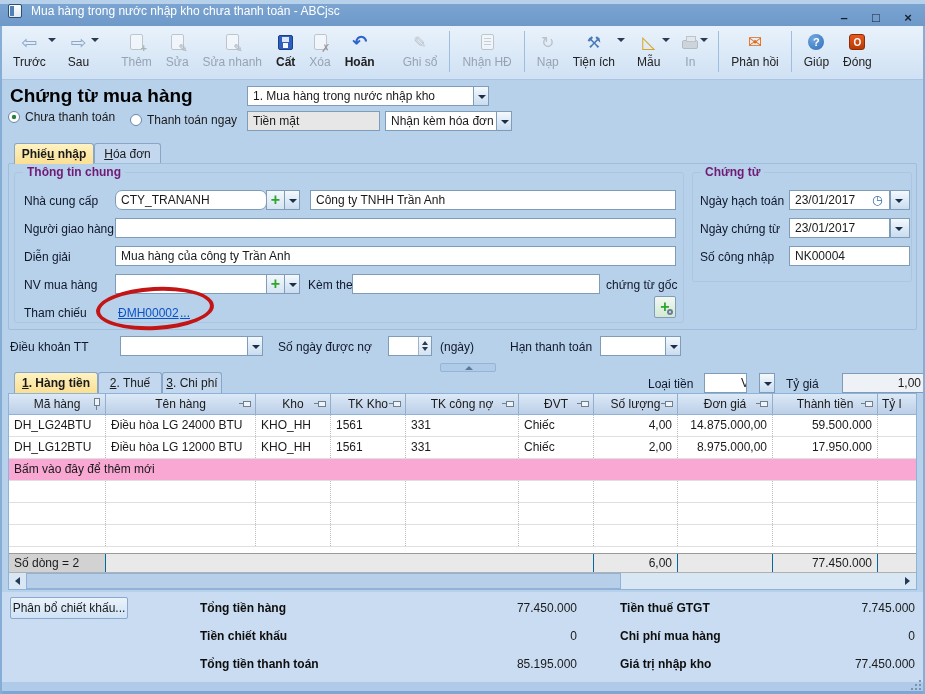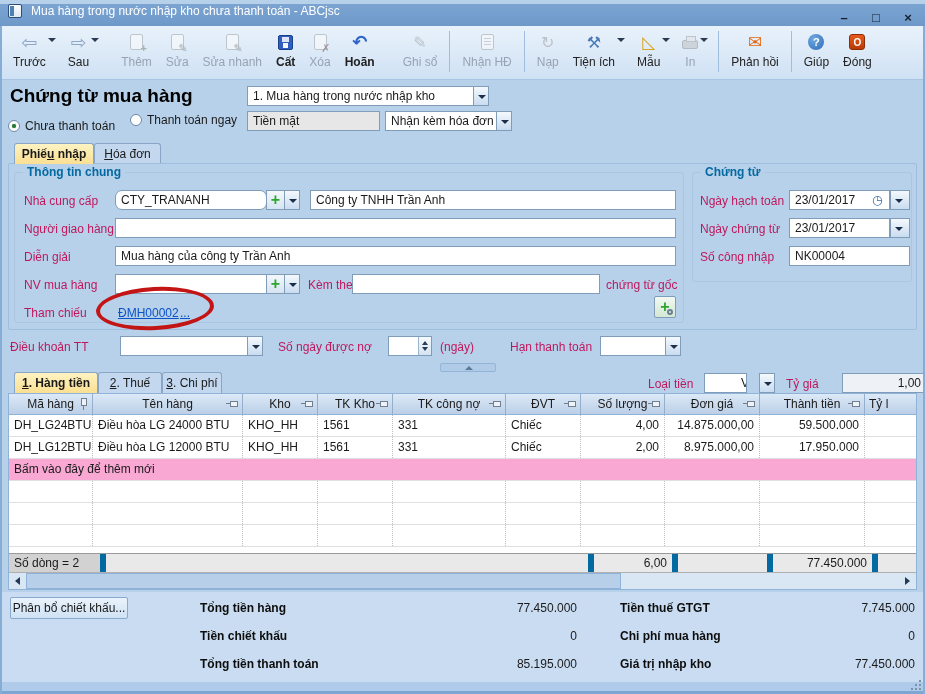--- a/index.html
+++ b/index.html
@@ -68,34 +68,34 @@
   .drp { position:absolute; width:16px; height:20px; background:linear-gradient(#f4f9fd,#c9dcf0);
          border:1px solid #7f9db9; }
   .drp::after { content:""; position:absolute; left:4px; top:8px; width:0; height:0;
         border-left:4px solid transparent; border-right:4px solid transparent; border-top:4px solid #1c2f4a; }
   .plusbtn { position:absolute; width:19px; height:20px; background:linear-gradient(#f4f8fc,#d6e4f2);
          border:1px solid #7f9db9; color:#2ea52e; font-weight:bold; font-size:16px; line-height:17px; text-align:center; }
   .radio { position:absolute; display:flex; align-items:center; gap:5px; }
   .rdot { width:12px; height:12px; border-radius:50%; background:#fff; border:1px solid #6e87a8; position:relative; }
   .radio.sel .rdot::after { content:""; position:absolute; left:3px; top:3px; width:4px; height:4px;
          border-radius:50%; background:#2a7a3a; box-shadow:0 0 1px #2a7a3a; }
-  .lbl { position:absolute; font-size:12px; color:#be185d; white-space:nowrap; }
+  .lbl { position:absolute; font-size:12px; color:#0f172a; white-space:nowrap; }
 
   
   .tab { position:absolute; height:21px; border:1px solid #8aa6c6; border-bottom:none;
          border-radius:3px 3px 0 0; display:flex; align-items:center; justify-content:center;
          font-size:12px; background:#c3d8ee; }
   .tab.act { background:linear-gradient(#fef3c2,#fbdf92); font-weight:bold; z-index:3; }
   .accel { text-decoration:underline; }
 
   
   .panel { position:absolute; border:1px solid #9fbddd; border-radius:2px; background:transparent; }
   .gbox { position:absolute; border:1px solid #aac6e2; border-radius:3px; }
   .gbox .legend { position:absolute; left:8px; top:-8px; padding:0 4px; background:#b7d1ea;
-                  font-weight:bold; color:#0369a1; font-size:12px; white-space:nowrap; }
+                  font-weight:bold; color:#701a75; font-size:12px; white-space:nowrap; }
   .link { font-size:12px; color:#0a52c8; text-decoration:underline; white-space:nowrap; }
   .redcircle { position:absolute; left:96px; top:287px; width:118px; height:43px;
                border:4px solid #c31515; border-radius:50%; transform:rotate(-3deg); z-index:5; }
   .clockico { position:absolute; font-size:12px; color:#3a6ea8; line-height:1; }
   .clockico::before { content:"◷"; }
   .addsearch { position:absolute; width:22px; height:22px; background:linear-gradient(#f2f8f2,#d4e8d4);
                border:1px solid #7f9db9; border-radius:2px; color:#2ea52e; font-weight:bold;
                font-size:16px; line-height:19px; text-align:center; }
   .addsearch i { position:absolute; right:2px; bottom:2px; width:6px; height:6px;
                border:2px solid #6a7f94; border-radius:50%; }
@@ -122,26 +122,26 @@
          border:1px solid #6f7f90; }
   .pin::after { content:""; position:absolute; left:-5px; top:1px; width:4px; height:1px; background:#6f7f90; }
   .pin.v { right:5px; top:4px; width:6px; height:8px; }
   .pin.v::after { left:1px; top:auto; bottom:-5px; width:1px; height:4px; }
   .gbody { flex:none; }
   .gr { display:flex; height:22px; border-bottom:1px solid #e0e0e0; background:#fff; }
   .gr.hint { background:#f9a8d4; }
   .gc { border-right:1px dotted #bdbdbd; padding:0 5px; line-height:21px; font-size:12px;
         overflow:hidden; white-space:nowrap; }
   .gc.num { text-align:right; }
-  .c0{width:84px} .c1{width:150px} .c2{width:75px} .c3{width:75px} .c4{width:113px}
+  .c0{width:97px} .c1{width:150px} .c2{width:75px} .c3{width:75px} .c4{width:113px}
   .c5{width:75px} .c6{width:84px} .c7{width:95px} .c8{width:105px} .c9{flex:1; border-right:none;}
   .chint { flex:1; padding:0 5px; line-height:21px; font-size:12px; }
   .gsum { display:flex; height:20px; background:#e9e9e9; border-top:1px solid #9a9a9a;
           border-bottom:1px solid #b0b0b0; flex:none; font-size:12px; margin-top:auto; }
-  .sc { border-right:6px solid #0369a1; padding:0 5px; line-height:19px; overflow:hidden; white-space:nowrap; }
+  .sc { border-right:1px solid #0369a1; padding:0 5px; line-height:19px; overflow:hidden; white-space:nowrap; }
   .sc.lab { width:97px; background:#d2d2d2; }
   .sc.mid { width:488px; }
   .sc.q { width:84px; text-align:right; }
   .sc.e7 { width:95px; }
   .sc.amt { width:105px; text-align:right; }
   .sc.end { flex:1; border-right:none; }
   .hscroll { height:16px; background:#d9e6f4; position:relative; flex:none; }
   .sarrow { position:absolute; top:0; width:17px; height:16px; }
   .sarrow.l { left:0; }  .sarrow.r { right:0; }
   .sarrow.l::after { content:""; position:absolute; left:6px; top:4px;
@@ -300,21 +300,21 @@
           <span class="cls">O</span>
         </span>
       <span class="lb">Đóng</span>
     </div>
   </div>
 
   <div class="pagetitle">Chứng từ mua hàng</div>
   <div class="fld" style="left:247px; top:86px; width:227px;">1. Mua hàng trong nước nhập kho</div>
   <div class="drp" style="left:473px; top:86px;"></div>
 
-  <div class="radio sel" style="left:8px; top:119px;">
+  <div class="radio sel" style="left:8px; top:110px;">
     <span class="rdot"></span>
     <span>Chưa thanh toán</span>
   </div>
   <div class="radio" style="left:130px; top:113px;">
     <span class="rdot"></span>
     <span>Thanh toán ngay</span>
   </div>
   <div class="fld dis" style="left:247px; top:111px; width:133px;">Tiền mặt</div>
   <div class="fld" style="left:385px; top:111px; width:112px;">Nhận kèm hóa đơn</div>
   <div class="drp" style="left:496px; top:111px;"></div>

